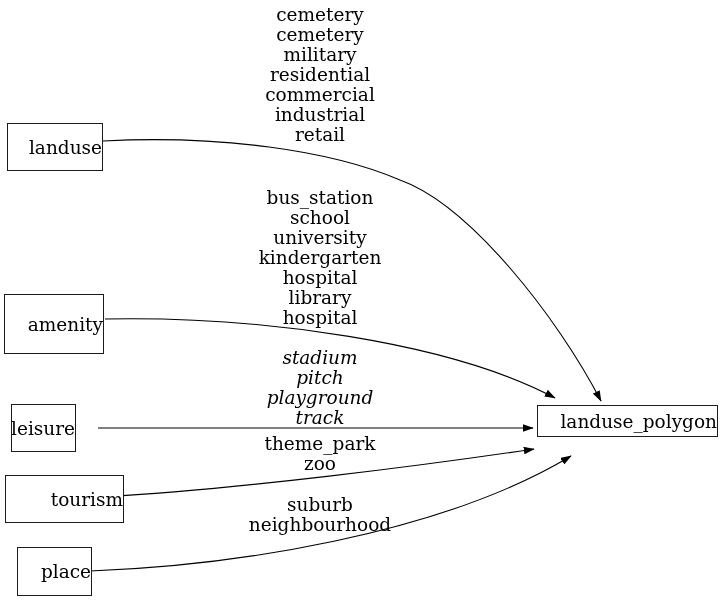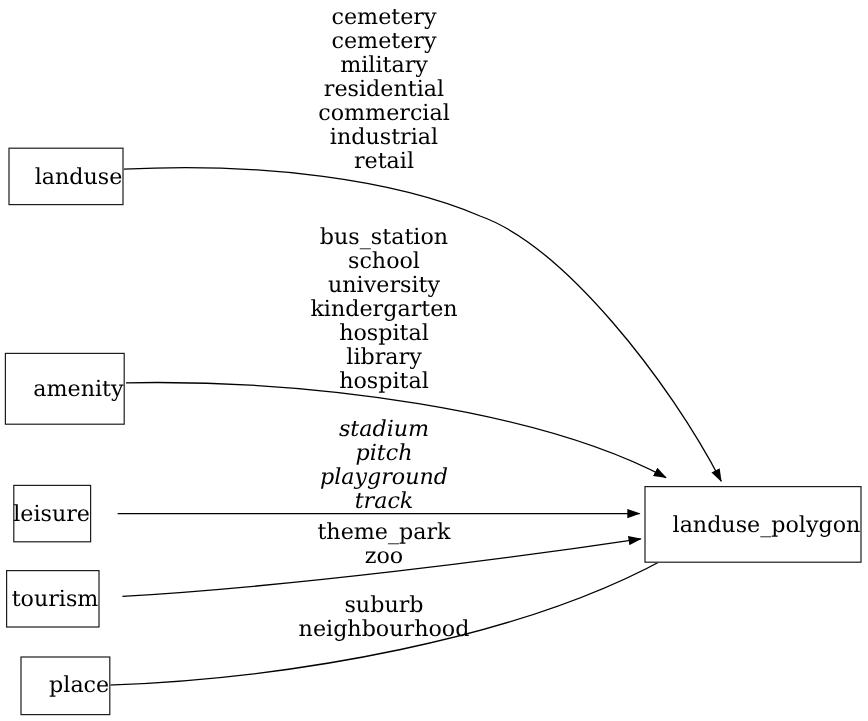--- a/index.html
+++ b/index.html
@@ -71,29 +71,29 @@
   </div>
 
   <div class="node" style="left:4px; top:294px; width:100px; height:60px;">
     <span class="node-label">amenity</span>
   </div>
 
   <div class="node" style="left:11px; top:404px; width:65px; height:48px;">
     <span class="node-label">leisure</span>
   </div>
 
-  <div class="node" style="left:5px; top:475px; width:78px; height:48px;">
+  <div class="node" style="left:5px; top:475px; width:119px; height:48px;">
     <span class="node-label">tourism</span>
   </div>
 
   <div class="node" style="left:17px; top:547px; width:75px; height:49px;">
     <span class="node-label">place</span>
   </div>
 
-  <div class="node" style="left:537px; top:405px; width:181px; height:64px;">
+  <div class="node" style="left:537px; top:405px; width:181px; height:32px;">
     <span class="node-label">landuse_polygon</span>
   </div>
 
   <div class="edge-tags" style="left:320px; top:5px;">
       <div>cemetery</div>
       <div>cemetery</div>
       <div>military</div>
       <div>residential</div>
       <div>commercial</div>
       <div>industrial</div>

